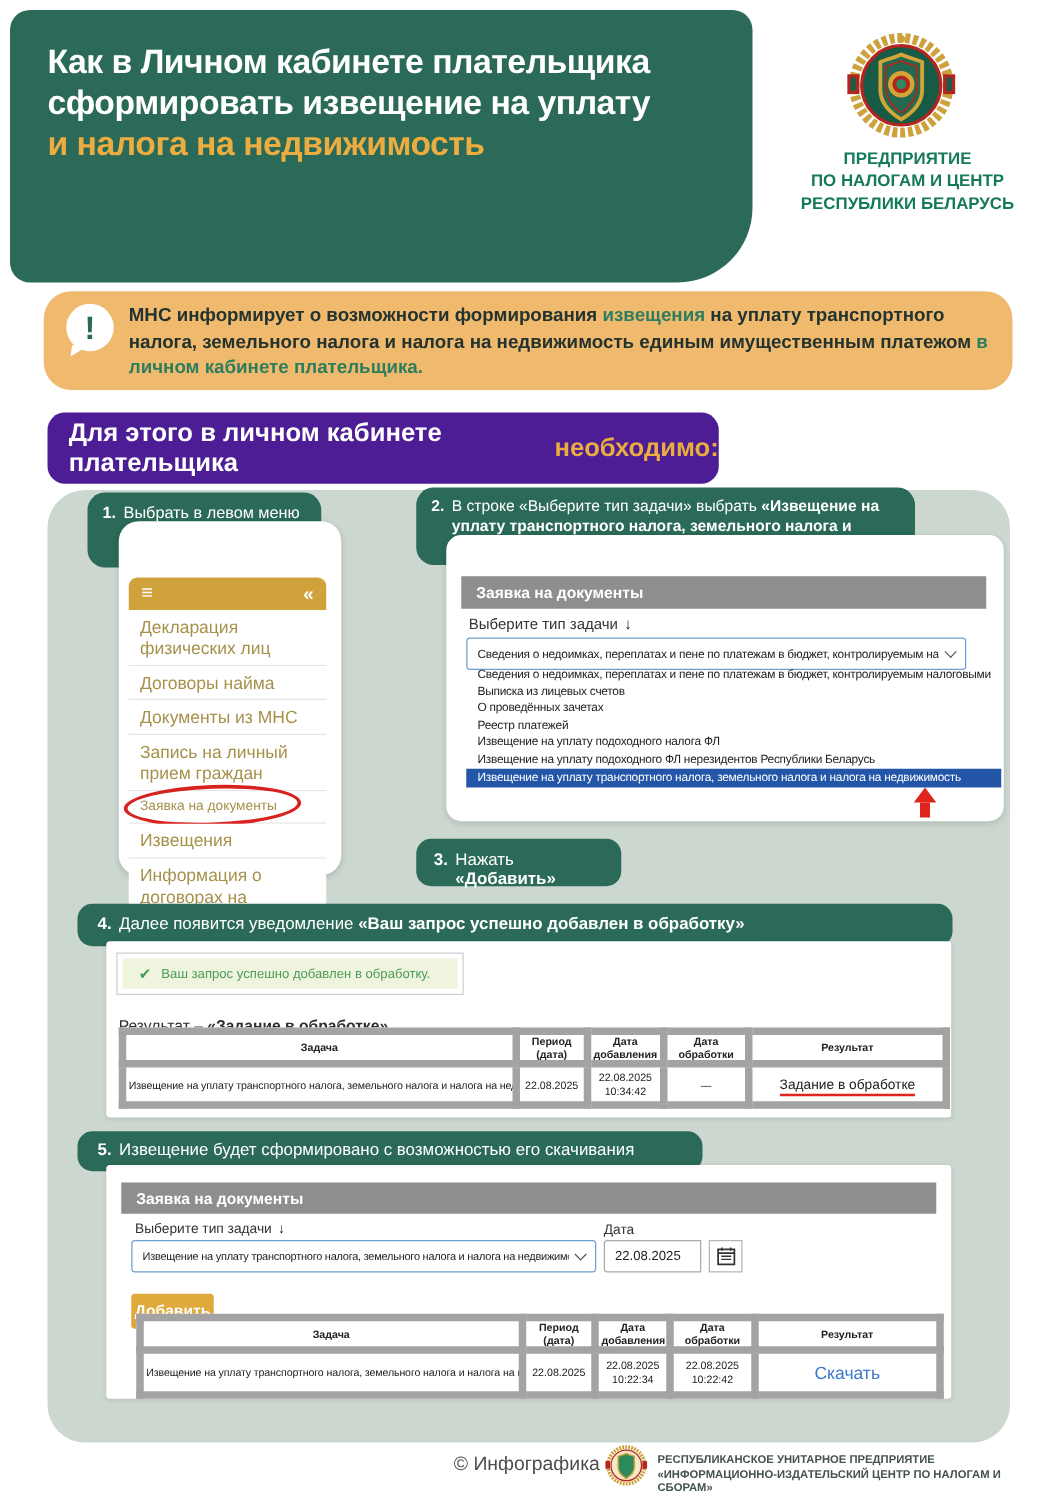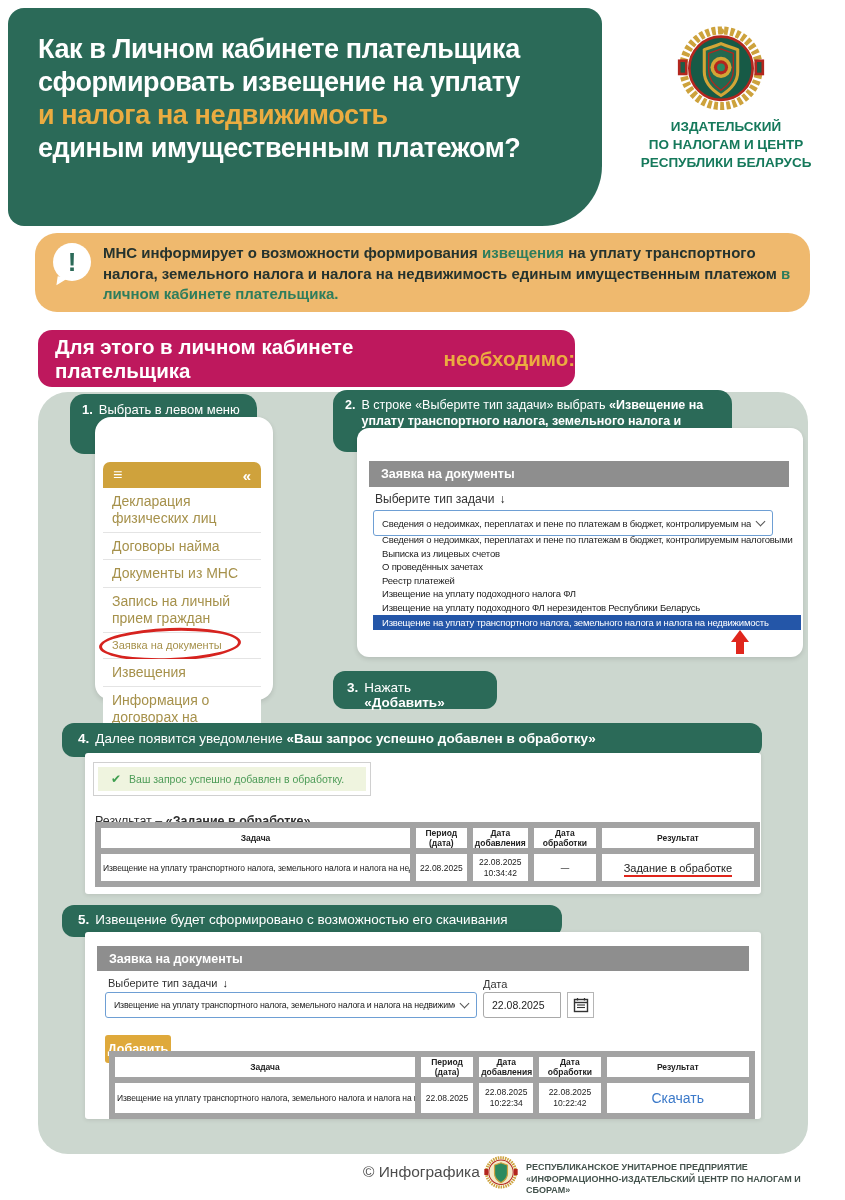--- a/index.html
+++ b/index.html
@@ -23,21 +23,21 @@
   .notice-icon { position:absolute; left:18px; top:10px; width:38px; height:38px; background:#ffffff;
                  border-radius:50%; display:flex; align-items:center; justify-content:center;
                  color:#2B6A58; font-size:26px; font-weight:bold; }
   .notice-icon:after { content:""; position:absolute; left:4px; bottom:-5px; width:0; height:0;
                  border-left:11px solid #ffffff; border-bottom:9px solid transparent; transform:rotate(8deg); }
   .notice-text { position:absolute; left:68px; top:10px; width:695px; font-size:15px; font-weight:bold;
                  line-height:1.38; color:#25332E; }
   .notice-text .green { color:#2E7D5C; }
 
   
-  .section-banner { left:38px; top:330px; width:537px; height:57px; background:#be185d; border-radius:14px;
+  .section-banner { left:38px; top:330px; width:537px; height:57px; background:#4c1d95; border-radius:14px;
                     display:flex; align-items:center; padding-left:17px; font-size:20.5px; font-weight:bold; color:#ffffff; }
   .section-banner .gold { color:#EBAC40; margin-left:6px; }
 
   
   .sage { left:38px; top:392px; width:770px; height:762px; background:#CCD7CF; border-radius:30px; }
 
   
   .badge { background:#2B6A58; color:#ffffff; border-radius:14px; display:flex; gap:6px; align-items:flex-start; }
   .badge .num { font-weight:bold; }
   .badge b { font-weight:bold; }
@@ -132,41 +132,40 @@
 </style>
 </head>
 <body>
 
 <div class="canvas">
 
   <div class="abs header-green">
     <div class="line">Как в Личном кабинете плательщика</div>
     <div class="line">сформировать извещение на уплату</div>
     <div class="line gold">и налога на недвижимость</div>
-    <div class="line">единым имущественным платежом?</div>
   </div>
 
   <svg class="abs emblem" viewBox="0 0 100 100">
     <circle cx="50" cy="48" r="43" fill="none" stroke="#CDA23C" stroke-width="9" stroke-dasharray="4.5 2.6"></circle>
     <circle cx="50" cy="6" r="3.5" fill="#CDA23C"></circle>
     <rect x="1" y="38" width="11" height="18" fill="#B3261E"></rect>
     <rect x="4" y="41" width="5" height="12" fill="#1E5C48"></rect>
     <rect x="88" y="38" width="11" height="18" fill="#B3261E"></rect>
     <rect x="91" y="41" width="5" height="12" fill="#1E5C48"></rect>
     <circle cx="50" cy="48" r="36" fill="#175A46" stroke="#B3261E" stroke-width="3"></circle>
     <path d="M36 66 L66 28" stroke="#D3A536" stroke-width="3"></path>
     <path d="M64 66 L34 28" stroke="#D3A536" stroke-width="3"></path>
     <path d="M50 20 C59 24 66 25 69 27 V52 C69 65 60 73 50 79 C40 73 31 65 31 52 V27 C34 25 41 24 50 20 Z" fill="#23684F" stroke="#D3A536" stroke-width="3.5"></path>
     <path d="M50 26 C57 29 62 30 64 31 V51 C64 61 57 68 50 73 C43 68 36 61 36 51 V31 C38 30 43 29 50 26 Z" fill="none" stroke="#B3261E" stroke-width="1.5"></path>
     <circle cx="50" cy="47" r="12" fill="#D3A536"></circle>
     <circle cx="50" cy="47" r="8" fill="#B3261E"></circle>
     <circle cx="50" cy="47" r="4.5" fill="#2D8A5F"></circle>
   </svg>
   <div class="abs ministry">
-    <div>ИЗДАТЕЛЬСКИЙ</div>
+    <div>ПРЕДПРИЯТИЕ</div>
     <div>ПО НАЛОГАМ И ЦЕНТР</div>
     <div>РЕСПУБЛИКИ БЕЛАРУСЬ</div>
   </div>
 
   <div class="abs notice">
     <div class="notice-icon">!</div>
     <div class="notice-text"><span>МНС информирует о возможности формирования </span><span class="green">извещения</span><span> на уплату транспортного налога, земельного налога и налога на недвижимость единым имущественным платежом </span><span class="green">в личном кабинете плательщика.</span></div>
   </div>
 
   <div class="abs section-banner">

